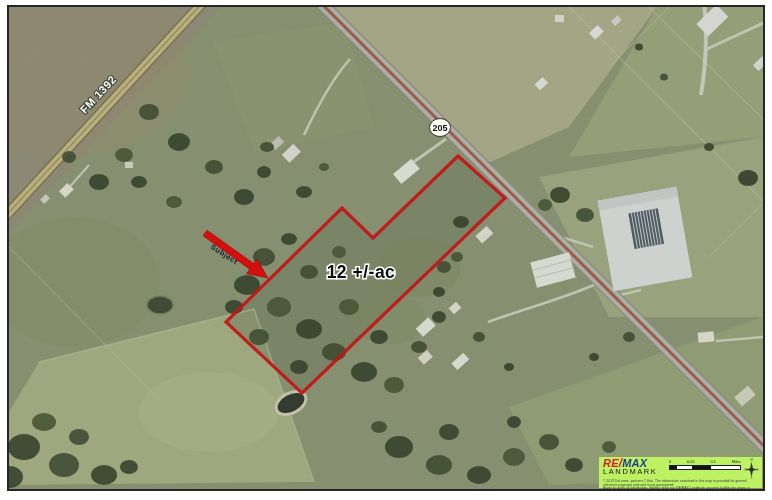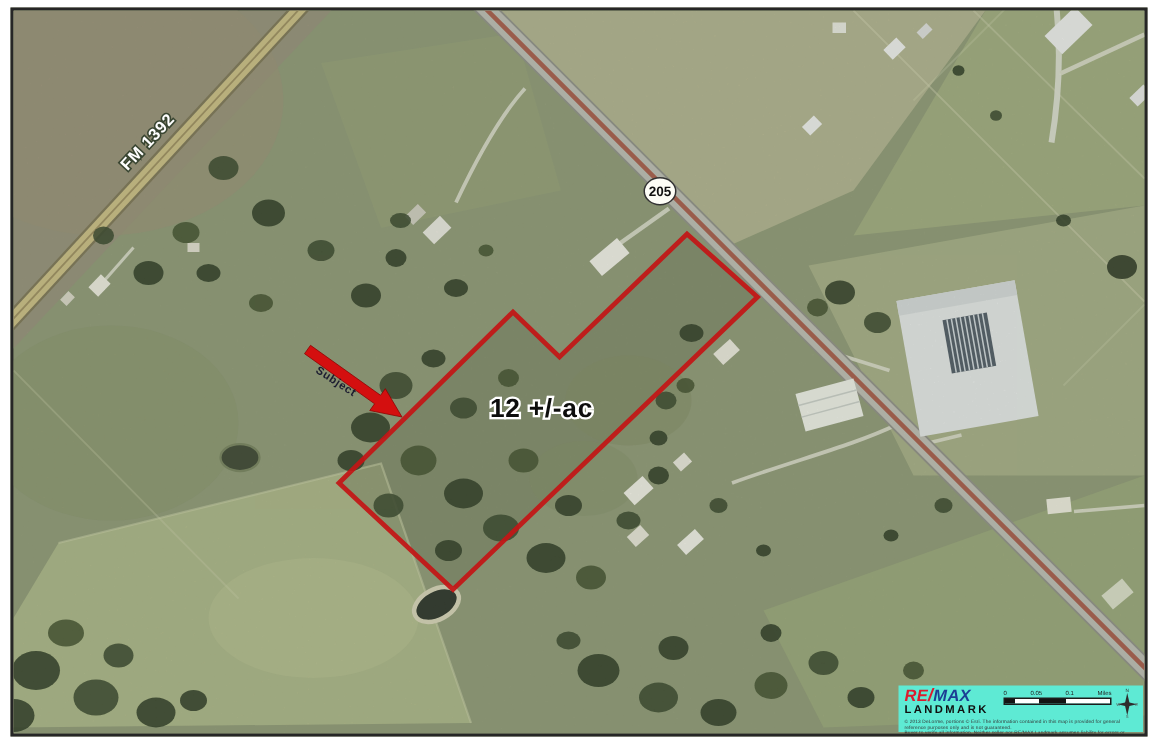--- a/index.html
+++ b/index.html
@@ -2,29 +2,29 @@
 <html><head>
 <meta charset="utf-8">
 <style>
   html,body{margin:0;padding:0;}
   body{width:772px;height:500px;font-family:"Liberation Sans",sans-serif;background:#fff;}
   .page{position:relative;width:772px;height:500px;background:#ffffff;overflow:hidden;}
   .map-frame{position:absolute;left:7px;top:5px;width:758px;height:486px;border:2px solid #262626;
              box-sizing:border-box;overflow:hidden;background:#8e9877;}
   .aerial{position:absolute;left:0;top:0;width:754px;height:482px;display:block;}
   
-  .info-box{position:absolute;right:1px;bottom:1px;width:163px;height:31px;background:#5eead4;
+  .info-box{position:absolute;right:1px;bottom:1px;width:163px;height:31px;background:#bef264;
             box-sizing:border-box;padding:1px 3px 1px 4px;z-index:5;}
   .info-row{display:flex;align-items:flex-start;}
   .logo-block{width:62px;flex:0 0 auto;}
   .remax-line{font-style:italic;font-weight:800;font-size:11px;line-height:10px;letter-spacing:.2px;white-space:nowrap;}
   .remax-line .re{color:#dc1c2e;}
   .remax-line .slash{color:#dc1c2e;font-size:12px;}
   .remax-line .max{color:#1c3f94;}
-  .landmark{font-weight:700;font-size:7.5px;line-height:8px;letter-spacing:1.6px;color:#101010;}
+  .landmark{font-weight:400;font-size:7.5px;line-height:8px;letter-spacing:1.6px;color:#101010;}
   .scale-block{flex:1 1 auto;padding:2px 3px 0 4px;}
   .scale-labels{display:flex;justify-content:space-between;font-size:4px;line-height:4px;color:#222;}
   .scale-line{margin-top:1px;height:3px;border:1px solid #1c1c1c;
               background:linear-gradient(90deg,#141414 0 10%,#ffffff 10% 32%,#141414 32% 58%,#ffffff 58% 100%);}
   .compass{flex:0 0 auto;width:15px;height:21px;margin-top:0px;}
   .disclaimer{margin-top:1px;font-size:3.2px;line-height:3.7px;color:#333;letter-spacing:.1px;}
 </style>
 </head>
 <body>
 

